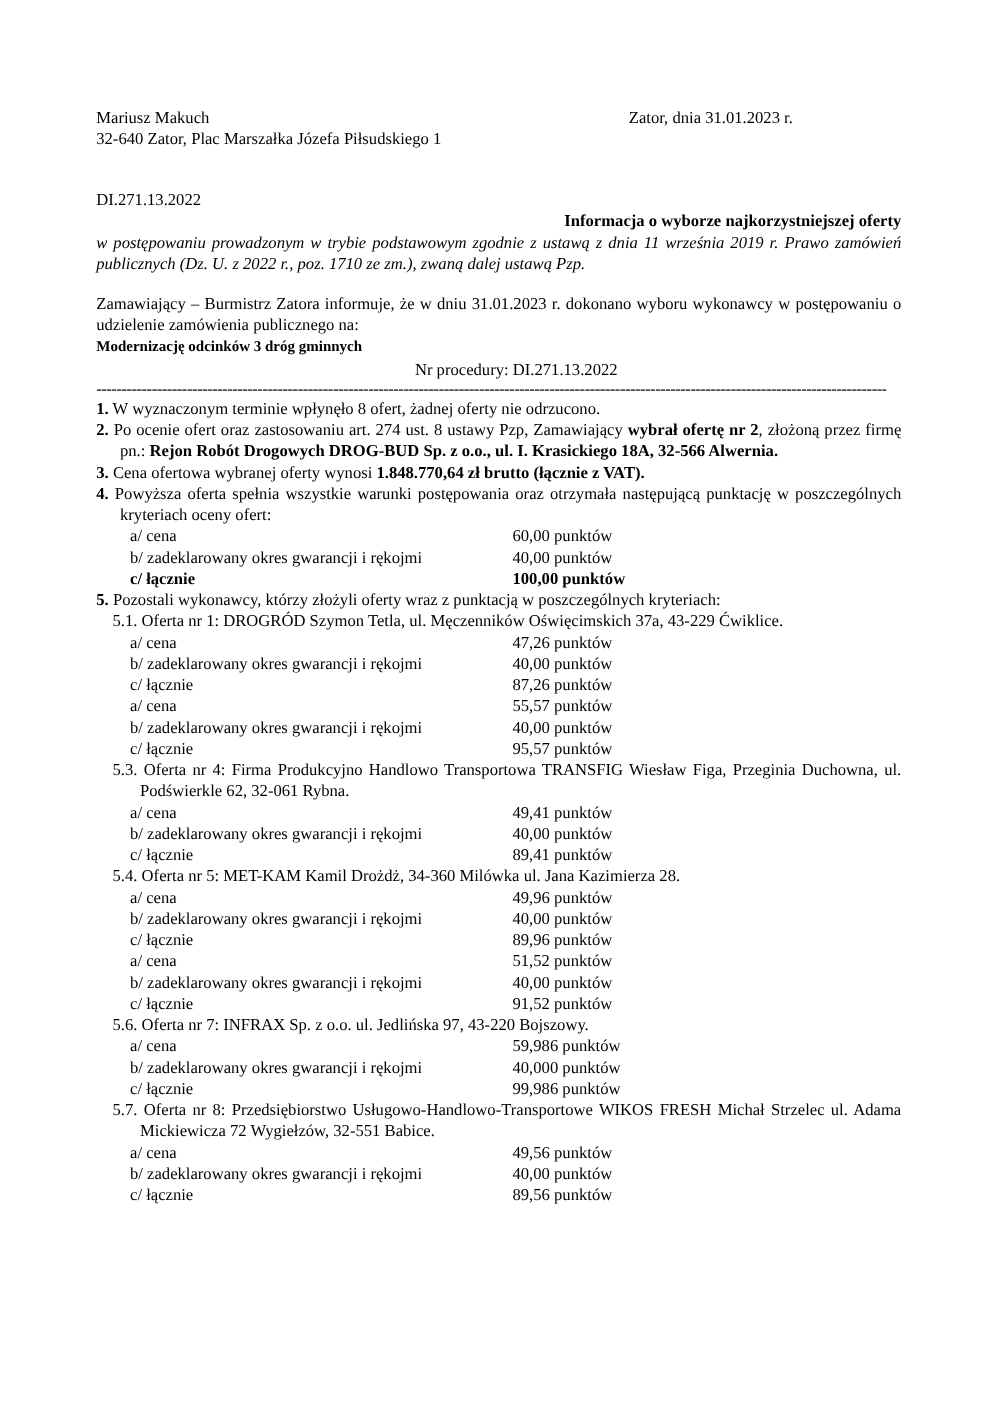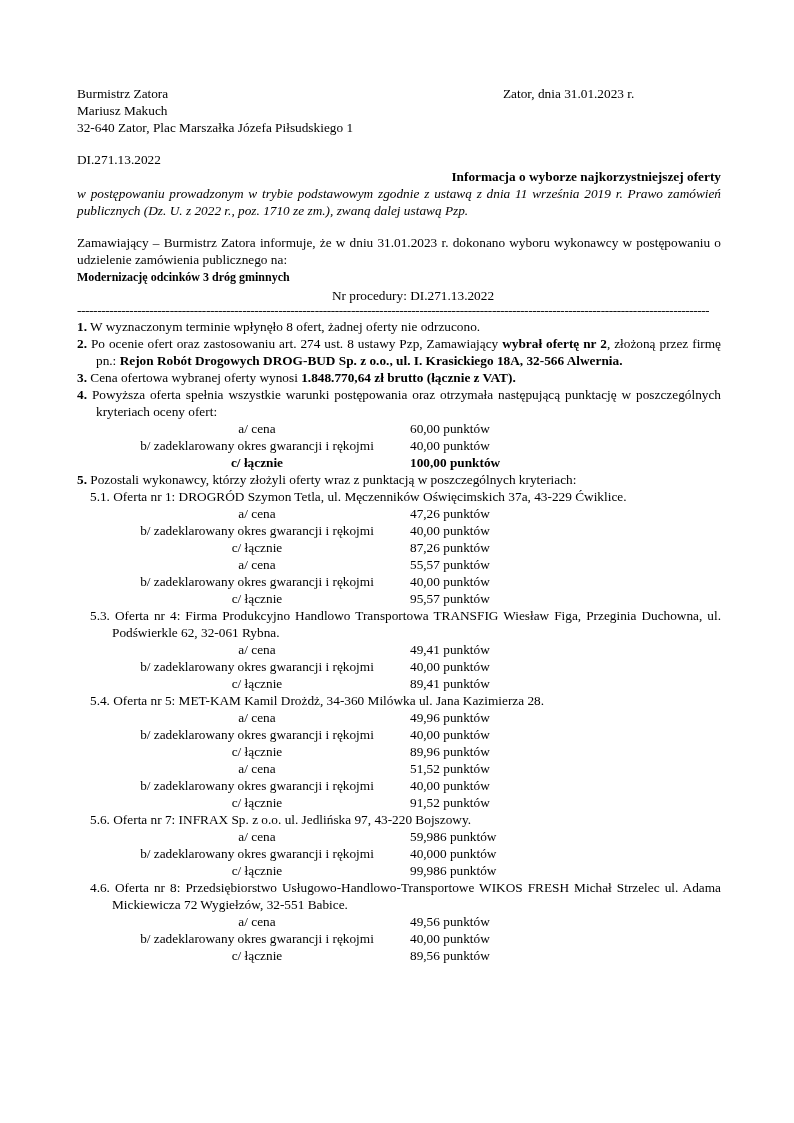--- a/index.html
+++ b/index.html
@@ -11,35 +11,34 @@
   .hdr .date { position: absolute; left: 426px; top: 0; }
   .sig { margin-top: 15px; }
   .title { text-align: right; font-weight: bold; }
   .italic { font-style: italic; text-align: justify; }
   .intro { margin-top: 15px; text-align: justify; }
   .subject { font-weight: bold; font-size: 12px; line-height: 19px; }
   .proc { padding-left: 28px; text-align: center; }
   .dash { overflow: hidden; white-space: nowrap; width: 632px; height: 12px; line-height: 10px; letter-spacing: -0.4px; margin-top: 2px; }
   .p { text-align: justify; }
   .hang { padding-left: 19px; text-indent: -19px; }
-  .row { display: flex; height: 17px; padding-left: 27px; text-align: center; }
+  .row { display: flex; height: 17px; padding-left: 27px; }
   .row .lbl { width: 306px; }
   .bold { font-weight: bold; }
   .sub { padding-left: 13px; }
   .sub.hang3 { padding-left: 35px; text-indent: -22px; text-align: justify; }
   b { font-weight: bold; }
 </style>
 </head>
 <body>
 
 <div class="page">
 
   <div class="hdr">
     <div class="left">
-      <div>Burmistrz Zatora</div>
       <div>Mariusz Makuch</div>
       <div>32-640 Zator, Plac Marszałka Józefa Piłsudskiego 1</div>
     </div>
     <div class="date">Zator, dnia 31.01.2023 r.</div>
   </div>
 
   <div class="sig">DI.271.13.2022</div>
   <div class="title">Informacja o wyborze najkorzystniejszej oferty</div>
   <div class="italic">w postępowaniu prowadzonym w trybie podstawowym zgodnie z ustawą z dnia 11 września 2019 r. Prawo zamówień publicznych (Dz. U. z 2022 r., poz. 1710 ze zm.), zwaną dalej ustawą Pzp.</div>
 
@@ -164,21 +163,21 @@
         <span class="lbl">b/ zadeklarowany okres gwarancji i rękojmi</span>
         <span>40,000 punktów</span>
       </div>
     <div class="row">
         <span class="lbl">c/ łącznie</span>
         <span>99,986 punktów</span>
       </div>
   </div>
 
   <div>
-    <div class="sub hang3">4.6. Oferta nr 8: Przedsiębiorstwo Usługowo-Handlowo-Transportowe WIKOS FRESH Michał Strzelec ul. Adama Mickiewicza 72 Wygiełzów,  32-551 Babice.</div>
+    <div class="sub hang3">5.7. Oferta nr 8: Przedsiębiorstwo Usługowo-Handlowo-Transportowe WIKOS FRESH Michał Strzelec ul. Adama Mickiewicza 72 Wygiełzów,  32-551 Babice.</div>
     <div class="row">
         <span class="lbl">a/ cena</span>
         <span>49,56 punktów</span>
       </div>
     <div class="row">
         <span class="lbl">b/ zadeklarowany okres gwarancji i rękojmi</span>
         <span>40,00 punktów</span>
       </div>
     <div class="row">
         <span class="lbl">c/ łącznie</span>

